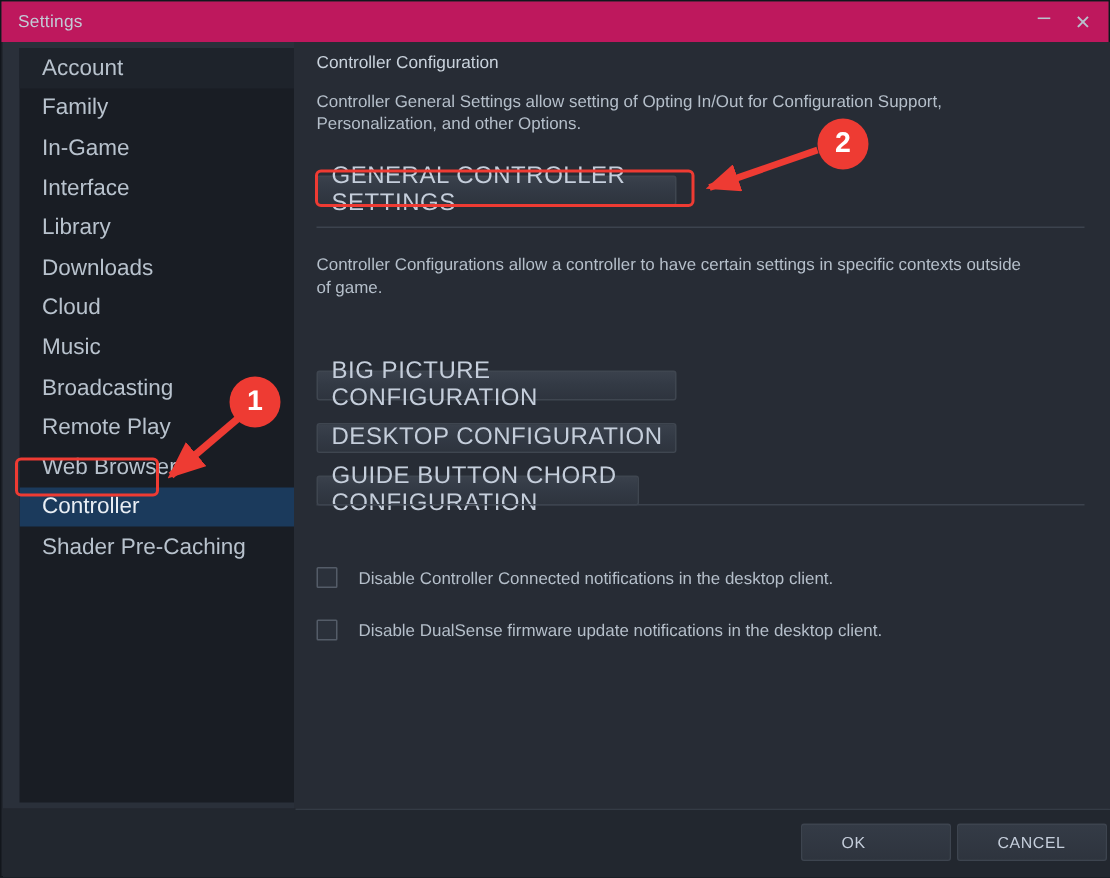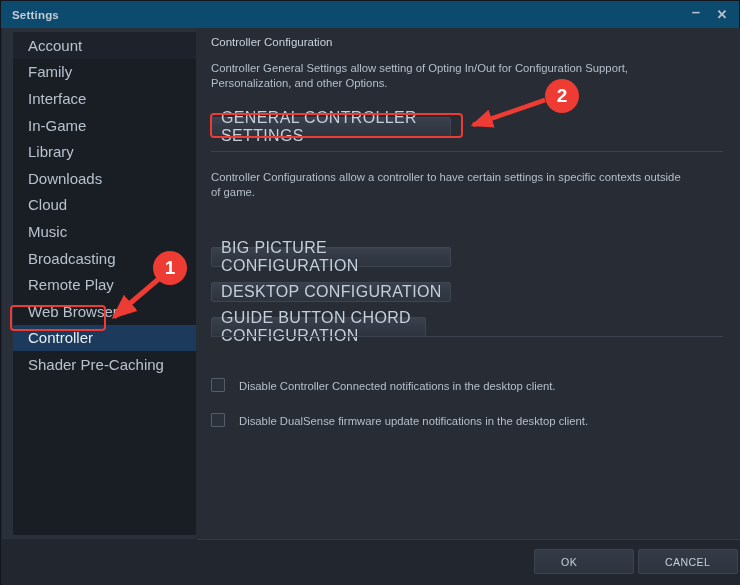--- a/index.html
+++ b/index.html
@@ -23,24 +23,23 @@
     box-sizing: border-box;
     border: 1px solid #12161c;
   }
 
   
   #titlebar {
     position: absolute;
     left: 0; top: 0;
     width: 738px;
     height: 27px;
-    background: #0c4a6e;
-    display: flex;
-    align-items: center;
-    font-weight: bold;
+    background: #be185d;
+    display: flex;
+    align-items: center;
   }
   #title-text {
     margin-left: 11px;
     font-size: 11.5px;
     color: #c3cbd6;
     letter-spacing: .2px;
   }
   #win-controls {
     position: absolute;
     right: 4px;
@@ -267,22 +266,22 @@
     <div id="win-controls">
       <div class="win-btn min">–</div>
       <div class="win-btn">✕</div>
     </div>
   </div>
 
   <div id="sidebar-outer">
     <div id="sidebar-list">
       <div class="side-item first">Account</div>
       <div class="side-item">Family</div>
+      <div class="side-item">In-Game</div>
       <div class="side-item">Interface</div>
-      <div class="side-item">In-Game</div>
       <div class="side-item">Library</div>
       <div class="side-item">Downloads</div>
       <div class="side-item">Cloud</div>
       <div class="side-item">Music</div>
       <div class="side-item">Broadcasting</div>
       <div class="side-item">Remote Play</div>
       <div class="side-item">Web Browser</div>
       <div class="side-item selected">Controller</div>
       <div class="side-item">Shader Pre-Caching</div>
     </div>

